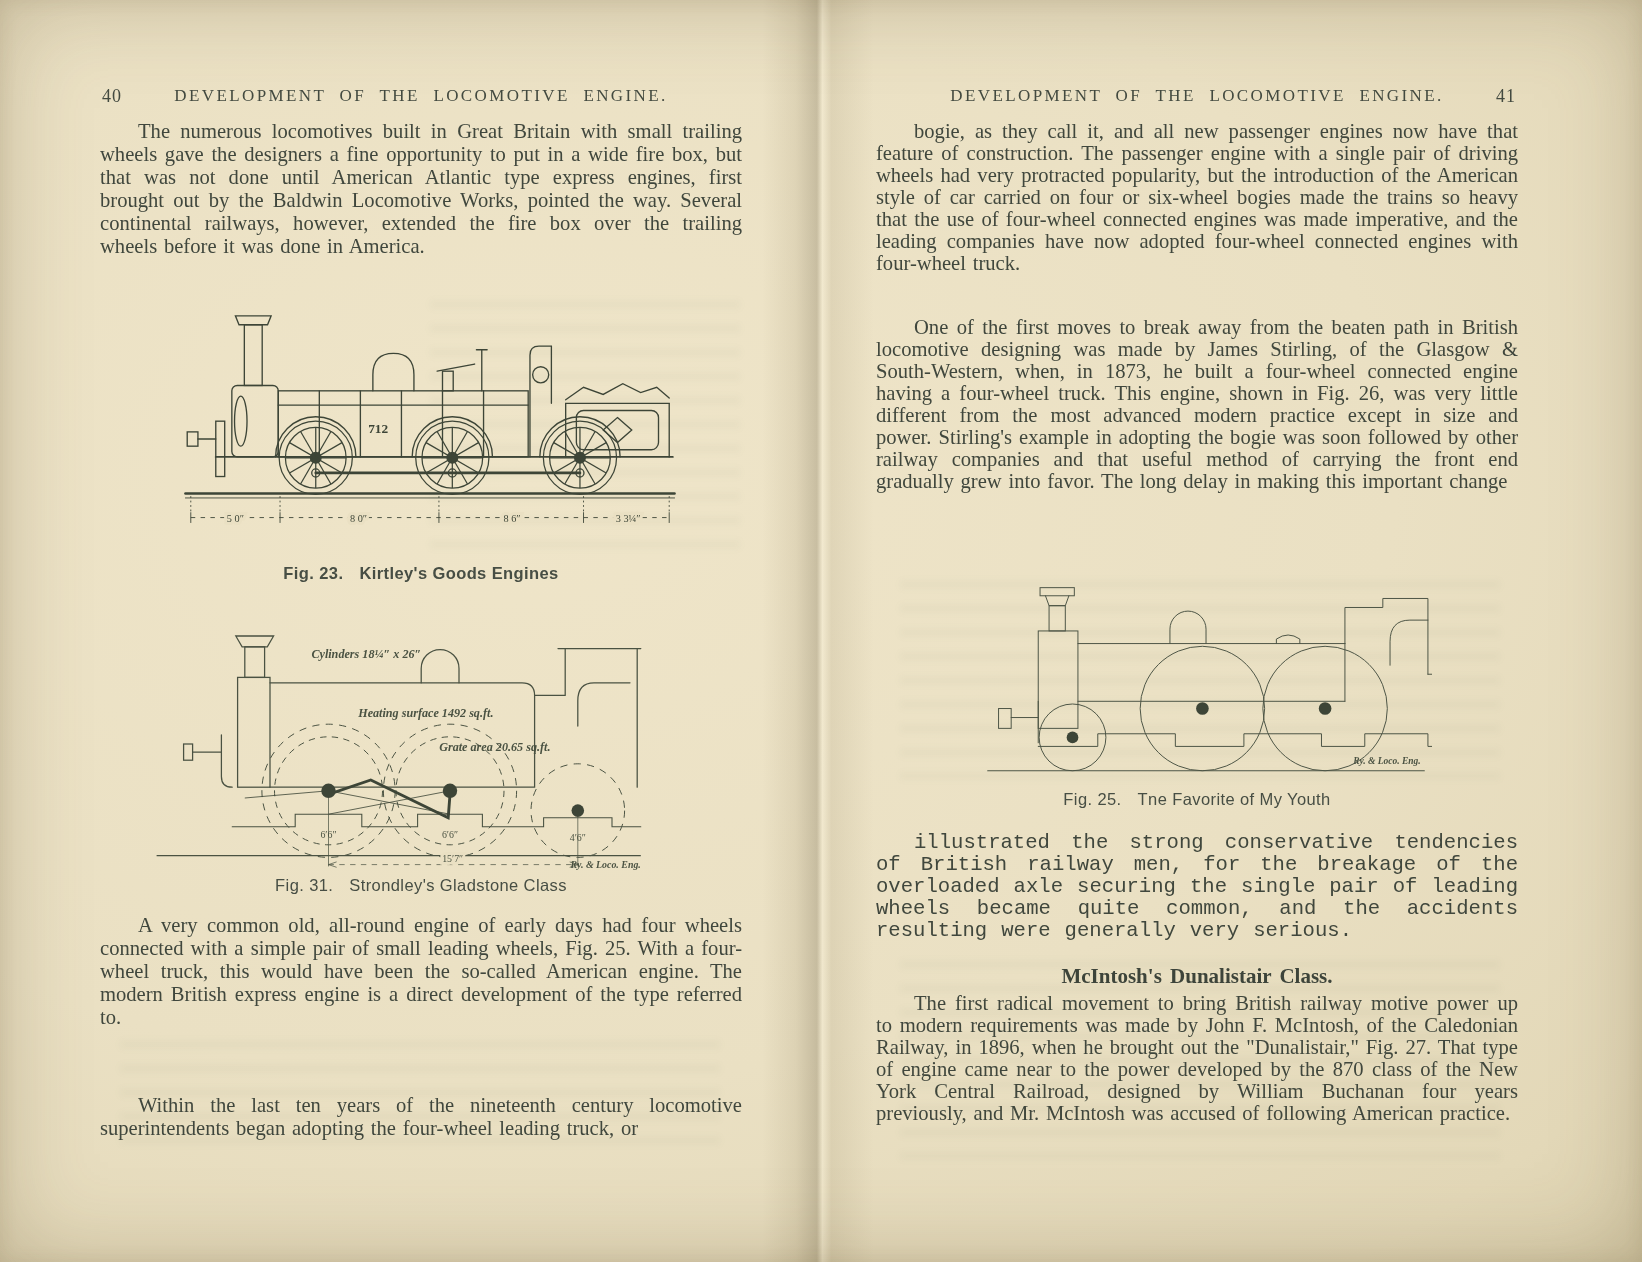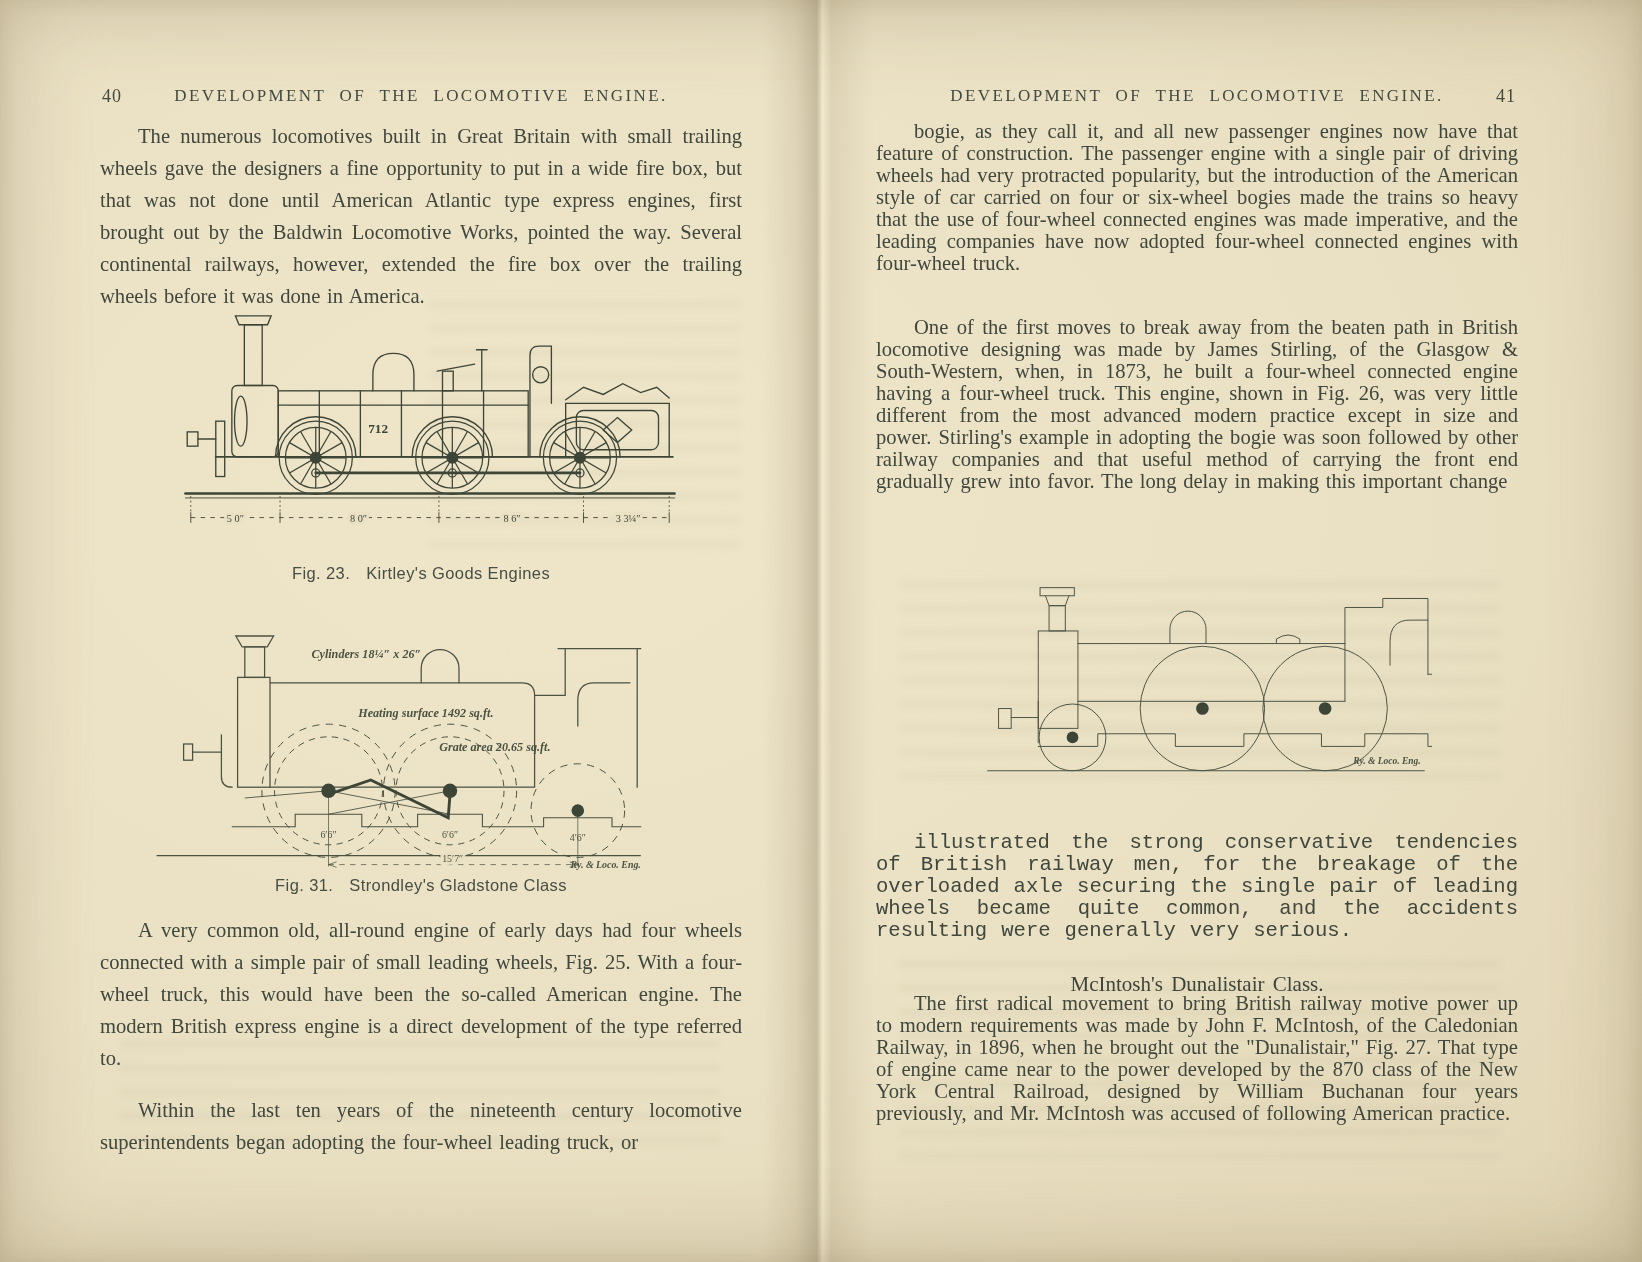--- a/index.html
+++ b/index.html
@@ -12,30 +12,30 @@
   .gutter{position:absolute;top:0;bottom:0;left:762px;width:112px;pointer-events:none;
     background:linear-gradient(90deg, rgba(100,84,46,0) 0%, rgba(100,84,46,.10) 30%, rgba(70,58,30,.22) 49%, rgba(255,250,230,.25) 54%, rgba(100,84,46,.10) 62%, rgba(100,84,46,0) 100%);}
   .ghost{position:absolute;pointer-events:none;filter:blur(3px);opacity:.5;
     background:repeating-linear-gradient(180deg, rgba(112,126,96,.09) 0 9px, rgba(0,0,0,0) 9px 24px);}
   .page{position:absolute;top:0;height:1112px;width:642px;}
   .page.left{left:100px;} .page.right{left:876px;}
   .runhead{position:absolute;top:86px;left:0;right:0;height:24px;}
   .runtitle{text-align:center;font-size:17px;letter-spacing:2.4px;word-spacing:7px;color:#434a40;}
   .pageno{position:absolute;top:0;font-size:18px;letter-spacing:1px;color:#434a40;}
   .pageno.l{left:2px;} .pageno.r{right:2px;}
-  p.body{position:absolute;left:0;right:0;margin:0;font-size:20.6px;line-height:32px;
+  p.body{position:absolute;left:0;right:0;margin:0;font-size:20.6px;line-height:23px;
     text-align:justify;text-indent:38px;word-spacing:1.6px;color:#40473d;}
   .page.right p.body{line-height:22px;}
   .fig{position:absolute;}
   .caption{position:absolute;left:0;right:0;text-align:center;
     font-family:"Liberation Sans","DejaVu Sans",sans-serif;font-size:16.5px;
     letter-spacing:.4px;color:#474e44;}
   .caption .cap-label{margin-right:16px;}
-  h3.subhead{position:absolute;left:0;right:0;margin:12px;text-align:center;
-    font-size:21px;font-weight:normal;word-spacing:3px;color:#3d443a;}
+  h3.subhead{position:absolute;left:0;right:0;margin:4px;text-align:center;
+    font-size:21px;font-weight:bold;word-spacing:3px;color:#3d443a;}
   svg{display:block;}
   svg text{font-family:"Liberation Serif","DejaVu Serif",serif;}
 </style>
 </head>
 <body>
 
 <div class="canvas">
 
   <div class="ghost" style="left:430px;top:300px;width:310px;height:250px;"></div>
   <div class="ghost" style="left:120px;top:1040px;width:600px;height:120px;"></div>
@@ -150,21 +150,21 @@
           <line x1="452" y1="222" x2="452" y2="240" stroke-dasharray="2 3"></line>
           <line x1="548" y1="222" x2="548" y2="240" stroke-dasharray="2 3"></line>
         </g>
         <text x="62" y="251" font-size="11.5" text-anchor="middle" fill="#3d4537" paint-order="stroke" stroke="#eae0c3" stroke-width="7">5 0″</text>
         <text x="200" y="251" font-size="11.5" text-anchor="middle" fill="#3d4537" paint-order="stroke" stroke="#eae0c3" stroke-width="7">8 0″</text>
         <text x="372" y="251" font-size="11.5" text-anchor="middle" fill="#3d4537" paint-order="stroke" stroke="#eae0c3" stroke-width="7">8 6″</text>
         <text x="502" y="251" font-size="11.5" text-anchor="middle" fill="#3d4537" paint-order="stroke" stroke="#eae0c3" stroke-width="7">3 3¼″</text>
       </svg>
     </div>
 
-    <div class="caption" style="top:564px;">
+    <div class="caption" style="top:564px;font-weight:bold;">
       <span class="cap-label">Fig. 23.</span><span>Kirtley's Goods Engines</span>
     </div>
 
     <div class="fig" style="left:44px;top:600px;width:504px;">
       <svg viewBox="0 0 560 300" width="504" height="270">
         <g stroke="#4a5242" fill="none" stroke-width="1.4" stroke-linecap="round">
           <rect x="44" y="160" width="10" height="18"></rect>
           <line x1="54" y1="169" x2="86" y2="169"></line>
           <path d="M86,150 V196 Q86,208 98,208"></path>
           <path d="M102,40 H144 L137,52 H109 Z"></path>
@@ -255,20 +255,23 @@
           <circle cx="266" cy="158" r="69"></circle>
           <circle cx="402" cy="158" r="69"></circle>
         </g>
         <circle cx="122" cy="190" r="6.5" fill="#3d4537"></circle>
         <circle cx="266" cy="158" r="7" fill="#3d4537"></circle>
         <circle cx="402" cy="158" r="7" fill="#3d4537"></circle>
         <text x="508" y="220" font-size="10.5" font-style="italic" font-weight="bold" text-anchor="end" fill="#4a5242">Ry. &amp; Loco. Eng.</text>
       </svg>
     </div>
 
+    <div class="caption" style="top:790px;">
+      <span class="cap-label">Fig. 25.</span><span>Tne Favorite of My Youth</span>
+    </div>
 
     <p class="body" style="top:832px;font-family:Liberation Mono, monospace;">illustrated the strong conservative tendencies of British railway men, for the breakage of the overloaded axle securing the single pair of leading wheels became quite common, and the accidents resulting were generally very serious.</p>
 
     <h3 class="subhead" style="top:960px;">McIntosh's Dunalistair Class.</h3>
 
     <p class="body" style="top:992px;">The first radical movement to bring British railway motive power up to modern requirements was made by John F. McIntosh, of the Caledonian Railway, in 1896, when he brought out the "Dunalistair," Fig. 27. That type of engine came near to the power developed by the 870 class of the New York Central Railroad, designed by William Buchanan four years previously, and Mr. McIntosh was accused of following American practice.</p>
   </div>
 
   <div class="gutter"></div>
   <div class="vignette"></div>

